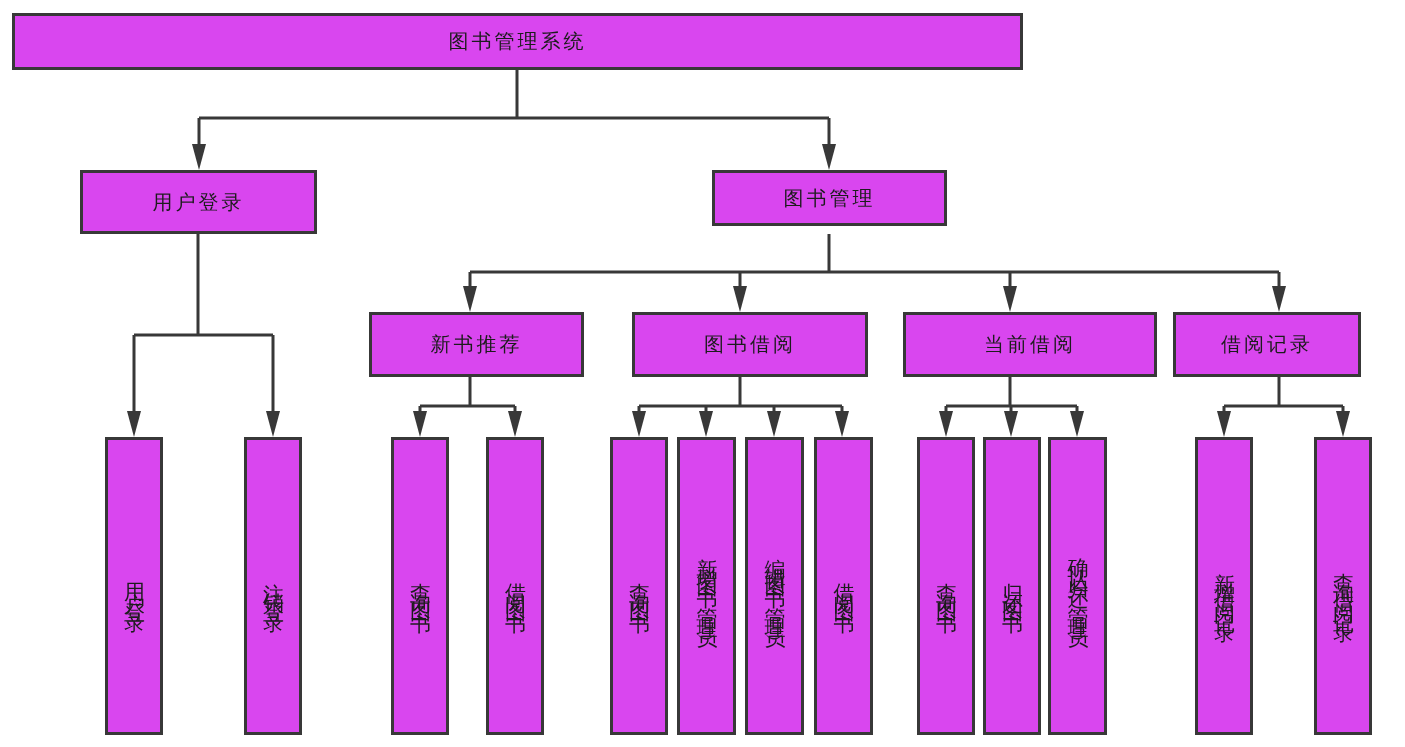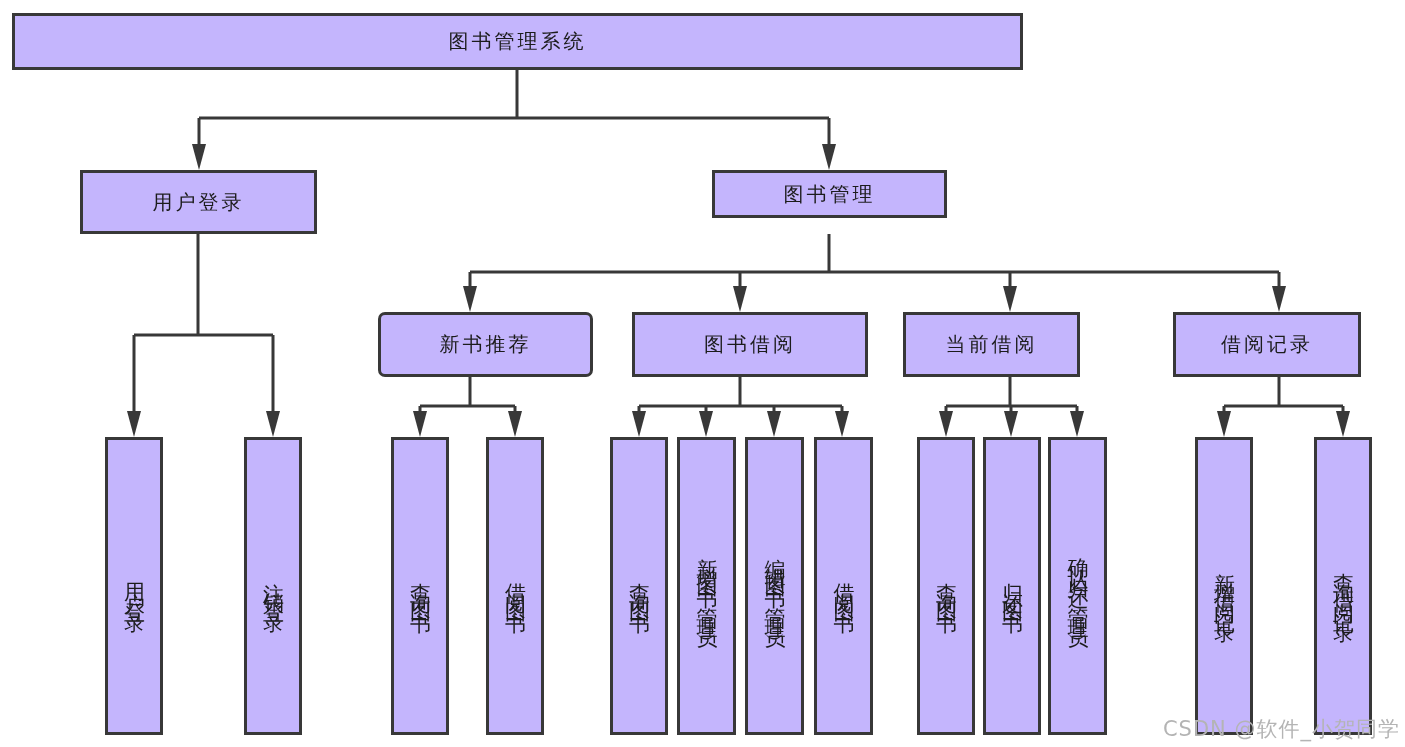--- a/index.html
+++ b/index.html
@@ -8,21 +8,21 @@
     width:1405px;height:747px;
     background:#ffffff;
     overflow:hidden;
     font-family:"DejaVu Sans","Liberation Sans",sans-serif;
     color:#1c1c1c;
   }
   #wires{position:absolute;left:0;top:0;width:1405px;height:747px;}
   .node{
     position:absolute;
     box-sizing:border-box;
-    background:#c4b5fd;
+    background:#d946ef;
     border:3px solid #383838;
     display:flex;
     align-items:center;
     justify-content:center;
     font-size:20px;
     letter-spacing:3px;
     color:#1c1c1c;
     white-space:nowrap;
   }
   .leaf{
@@ -32,24 +32,24 @@
   }
   .leaf .vtext{
     writing-mode:vertical-rl;
     text-orientation:mixed;
     letter-spacing:10px;
     line-height:1;
   }
   
   #n-root       {left:12px;  top:13px;  width:1011px; height:57px;}
   #n-userlogin  {left:80px;  top:170px; width:237px;  height:64px;}
-  #n-bookmgmt   {left:712px; top:170px; width:235px;  height:48px;}
-  #n-newbook    {left:378px; top:312px; width:215px;  height:65px;border-radius:7px;}
+  #n-bookmgmt   {left:712px; top:170px; width:235px;  height:56px;}
+  #n-newbook    {left:369px; top:312px; width:215px;  height:65px;}
   #n-borrow     {left:632px; top:312px; width:236px;  height:65px;}
-  #n-current    {left:903px; top:312px; width:177px;  height:65px;}
+  #n-current    {left:903px; top:312px; width:254px;  height:65px;}
   #n-records    {left:1173px;top:312px; width:188px;  height:65px;}
   .leaf{top:437px;height:298px;width:58px;}
   #l-login   {left:105px;}
   #l-logout  {left:244px;}
   #l-nb-query{left:391px;}
   #l-nb-borrow{left:486px;}
   #l-bb-query{left:610px;}
   #l-bb-add  {left:677px;width:59px;}
   #l-bb-edit {left:745px;width:59px;}
   #l-bb-borrow{left:814px;width:59px;}
@@ -169,15 +169,14 @@
     <span class="vtext">确认归还（管理员）</span>
   </div>
 
   <div class="node leaf" id="l-br-add">
     <span class="vtext">新增借阅记录</span>
   </div>
   <div class="node leaf" id="l-br-query">
     <span class="vtext">查询借阅记录</span>
   </div>
 
-  <div id="watermark">CSDN @软件_小贺同学</div>
 
 </div>
 
 </body></html>

